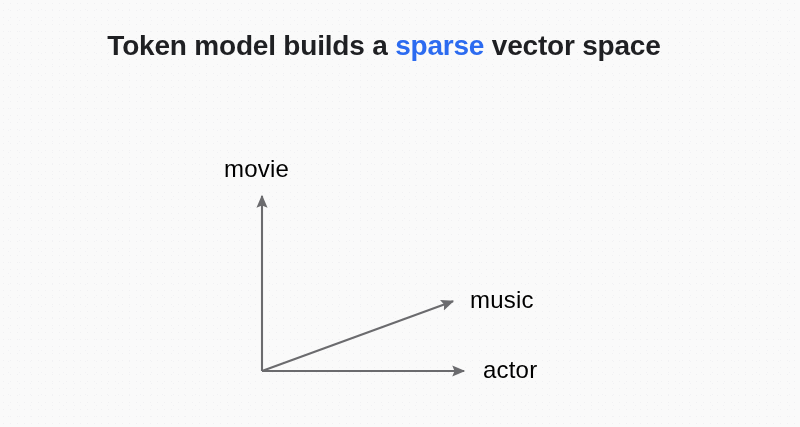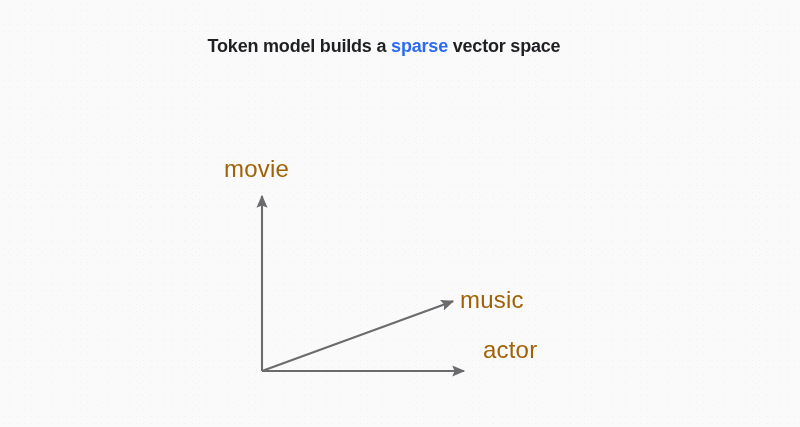--- a/index.html
+++ b/index.html
@@ -37,21 +37,21 @@
   }
 
   
   #title-block {
     position: absolute;
     left: 0;
     top: 26px;
     width: 768px;
     text-align: center;
     line-height: 40px;
-    font-size: 18px;
+    font-size: 28px;
     font-weight: bold;
     letter-spacing: -0.2px;
     color: #1f2023;
     white-space: nowrap;
   }
   .title-line {
     display: block;
   }
   .accent {
     color: #2c6bf0;
@@ -63,35 +63,35 @@
     left: 0;
     top: 0;
     width: 800px;
     height: 427px;
   }
 
   .axis-label {
     position: absolute;
     font-size: 24px;
     font-weight: 400;
-    color: #a16207;
+    color: #000000;
     letter-spacing: 0.2px;
     white-space: nowrap;
   }
   #label-movie {
     left: 224px;
     top: 155px;
   }
   #label-music {
-    left: 460px;
+    left: 470px;
     top: 286px;
   }
   #label-actor {
     left: 483px;
-    top: 336px;
+    top: 356px;
   }
 </style>
 </head>
 <body>
 
 <div id="slide">
 
   <div id="grain"></div>
 
   <div id="title-block">

